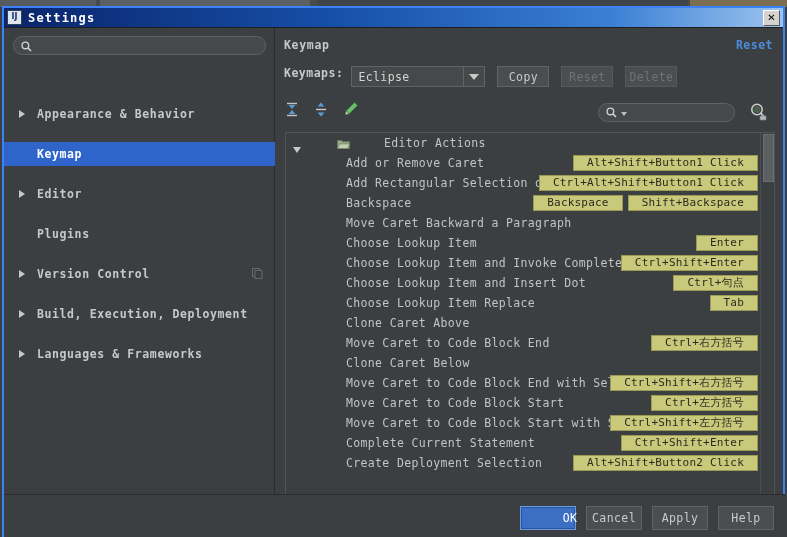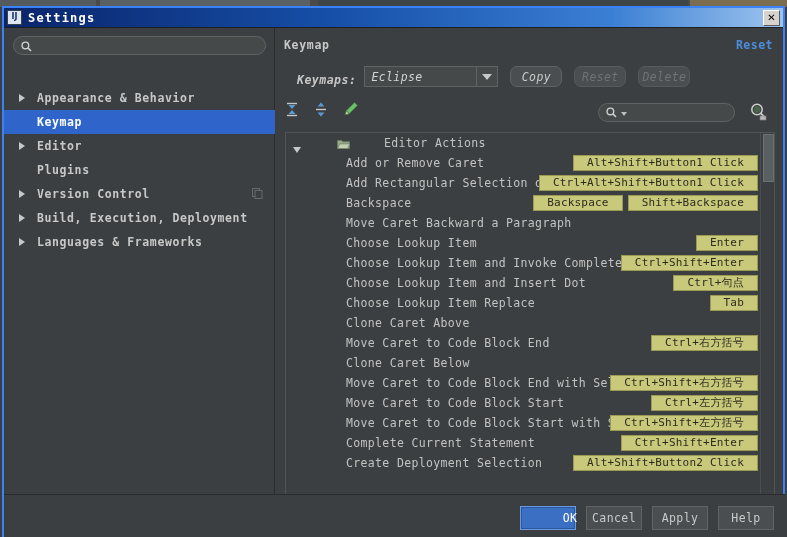--- a/index.html
+++ b/index.html
@@ -49,55 +49,55 @@
   .side-search{position:absolute;left:9px;top:8px;width:253px;height:19px;
     background:#45494a;border:1px solid #5e6364;border-radius:10px;
     box-sizing:border-box;cursor:text;}
   .side-search .mag{position:absolute;left:7px;top:4px;}
   .side-search input{position:absolute;left:26px;top:2px;width:218px;height:14px;
     background:transparent;border:0;outline:0;color:#bbb;
     font-family:"DejaVu Sans Mono",monospace;font-size:11px;}
 
   
   .tree{position:absolute;left:0;top:58px;width:271px;}
-  .trow{position:relative;height:24px;display:flex;align-items:center;cursor:pointer;}
+  .trow{position:relative;height:24px;display:flex;align-items:center;cursor:pointer;margin-top:16px;}
   .trow.sel{background:#2f65ca;}
   .trow .arrow{width:10px;height:10px;margin-left:14px;flex:none;position:relative;}
   .trow .arrow.show::before{content:"";position:absolute;left:1px;top:1px;
     border-left:6px solid #c8c8c8;border-top:4px solid transparent;
     border-bottom:4px solid transparent;}
   .trow .tlabel{margin-left:9px;font-size:11.5px;color:#c8c8c8;font-weight:bold;
     letter-spacing:0.6px;font-family:"DejaVu Sans Mono",monospace;white-space:nowrap;}
   .trow.sel .tlabel{color:#ffffff;}
   .trow .vc-badge{position:absolute;right:12px;top:6px;width:11px;height:11px;
     opacity:.45;}
 
   
   .rp-title{position:absolute;left:9px;top:10px;font-size:11.5px;color:#c8c8c8;
     font-weight:bold;letter-spacing:.7px;}
   .rp-reset{position:absolute;right:10px;top:10px;font-size:11.5px;color:#4b8ddb;
     font-weight:bold;letter-spacing:.5px;cursor:pointer;}
 
-  .km-row{position:absolute;left:22px;top:38px;display:flex;align-items:flex-end;font-style:italic;}
+  .km-row{position:absolute;left:9px;top:38px;display:flex;align-items:flex-start;}
   .km-label{font-size:11.5px;color:#c8c8c8;letter-spacing:.5px;font-weight:bold;}
   .combo{margin-left:8px;width:134px;height:21px;background:#45494a;
     border:1px solid #5e6364;box-sizing:border-box;display:flex;align-items:center;
     position:relative;cursor:pointer;}
   .combo .cval{margin-left:6px;font-size:11.5px;color:#d4d4d4;letter-spacing:.4px;}
   .combo .cbtn{position:absolute;right:0;top:0;width:20px;height:19px;
     border-left:1px solid #5e6364;display:flex;align-items:center;justify-content:center;}
   .combo .cbtn::after{content:"";border-left:5px solid transparent;
     border-right:5px solid transparent;border-top:6px solid #c9c9c9;}
 
   .btn{height:21px;min-width:52px;background:#4a4e50;border:1px solid #5e6364;
     color:#cacaca;font-size:11.5px;letter-spacing:.4px;cursor:pointer;
     font-family:"DejaVu Sans Mono",monospace;box-sizing:border-box;
     display:flex;align-items:center;justify-content:center;}
   .btn.disabled{color:#6f7375;border-color:#555a5c;cursor:default;}
-  .km-row .btn{margin-left:12px;border-radius:7px;}
+  .km-row .btn{margin-left:12px;}
 
   
   .act-bar{position:absolute;left:10px;top:73px;right:10px;height:26px;}
   .act-icons{position:absolute;left:0;top:0;display:flex;align-items:center;gap:15px;}
   .act-search{position:absolute;right:38px;top:2px;width:137px;height:19px;
     background:#45494a;border:1px solid #5e6364;border-radius:10px;
     box-sizing:border-box;cursor:text;}
   .act-search .mag{position:absolute;left:7px;top:3px;}
   .act-search .tri{position:absolute;left:22px;top:8px;
     border-left:3.5px solid transparent;border-right:3.5px solid transparent;

